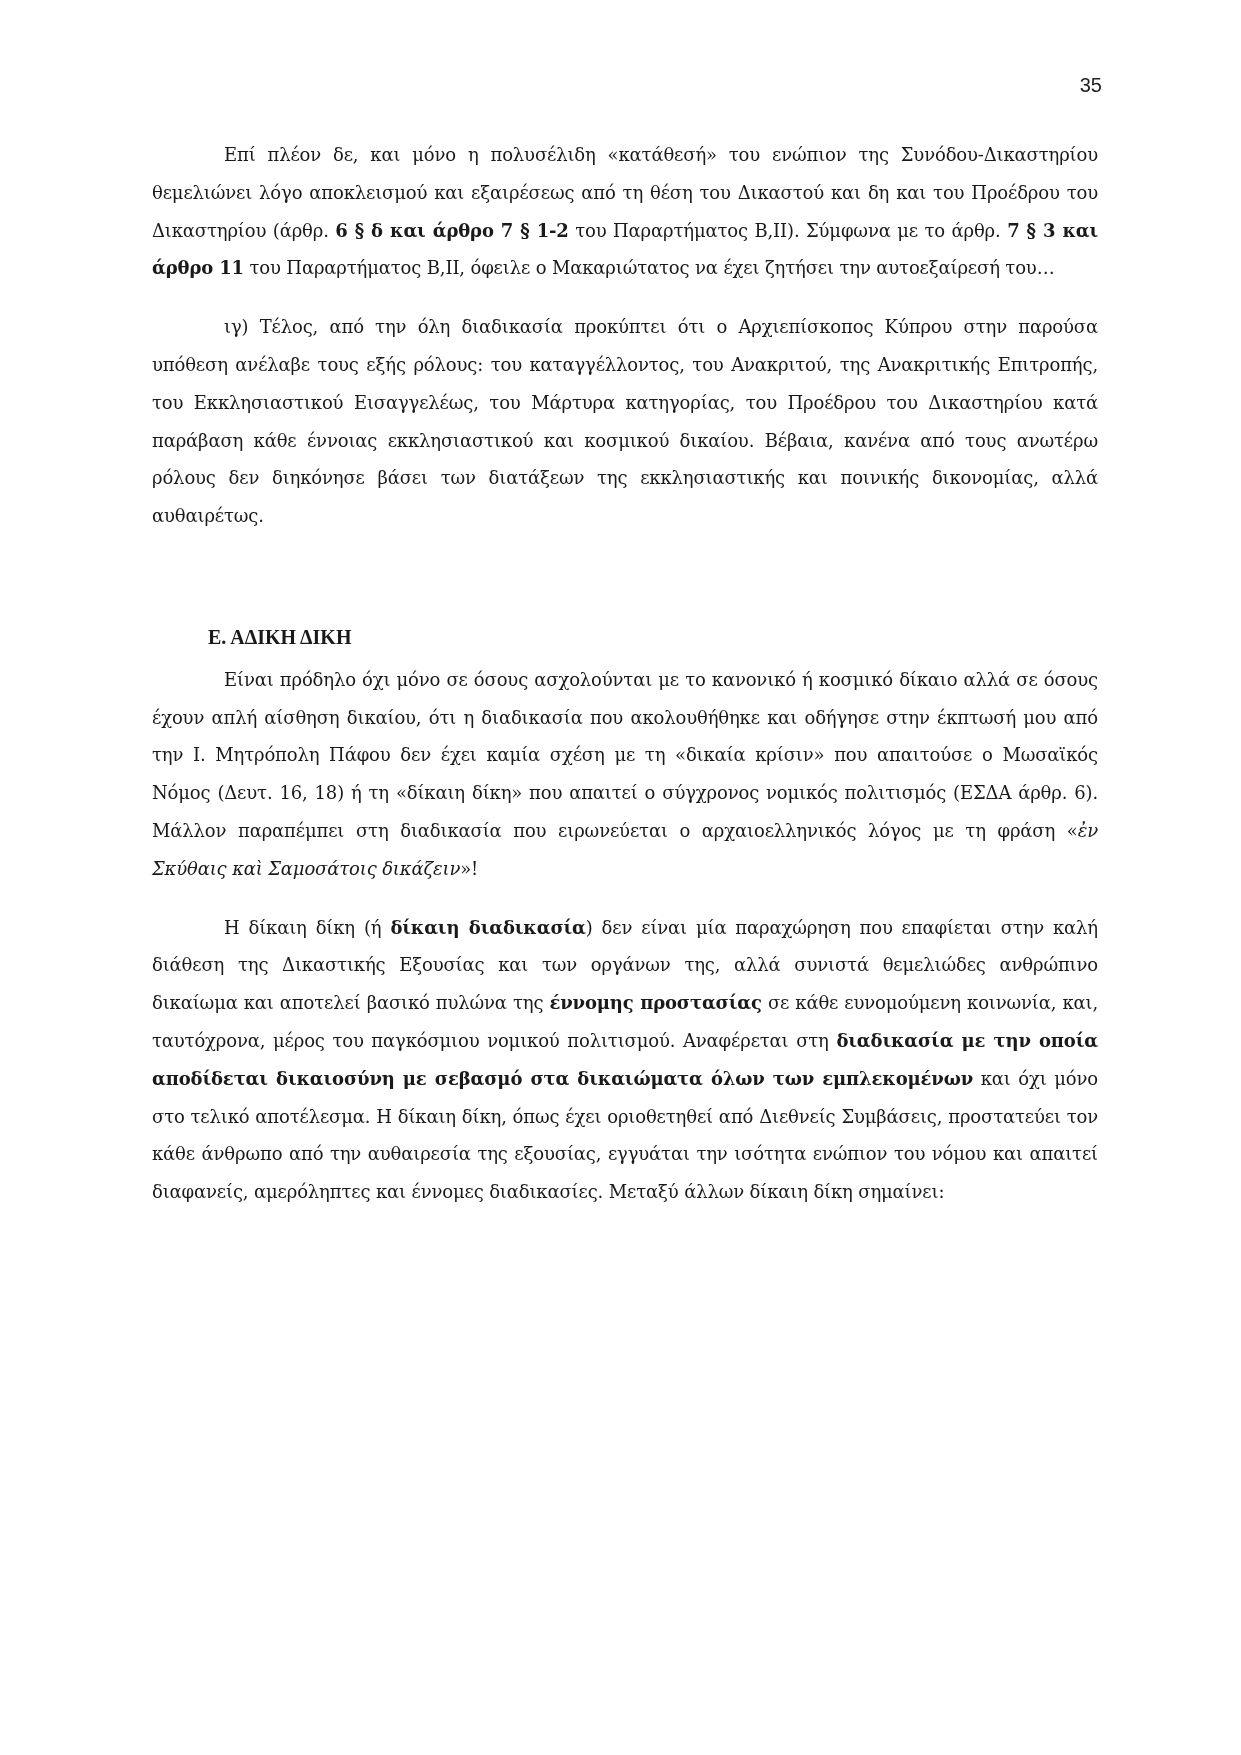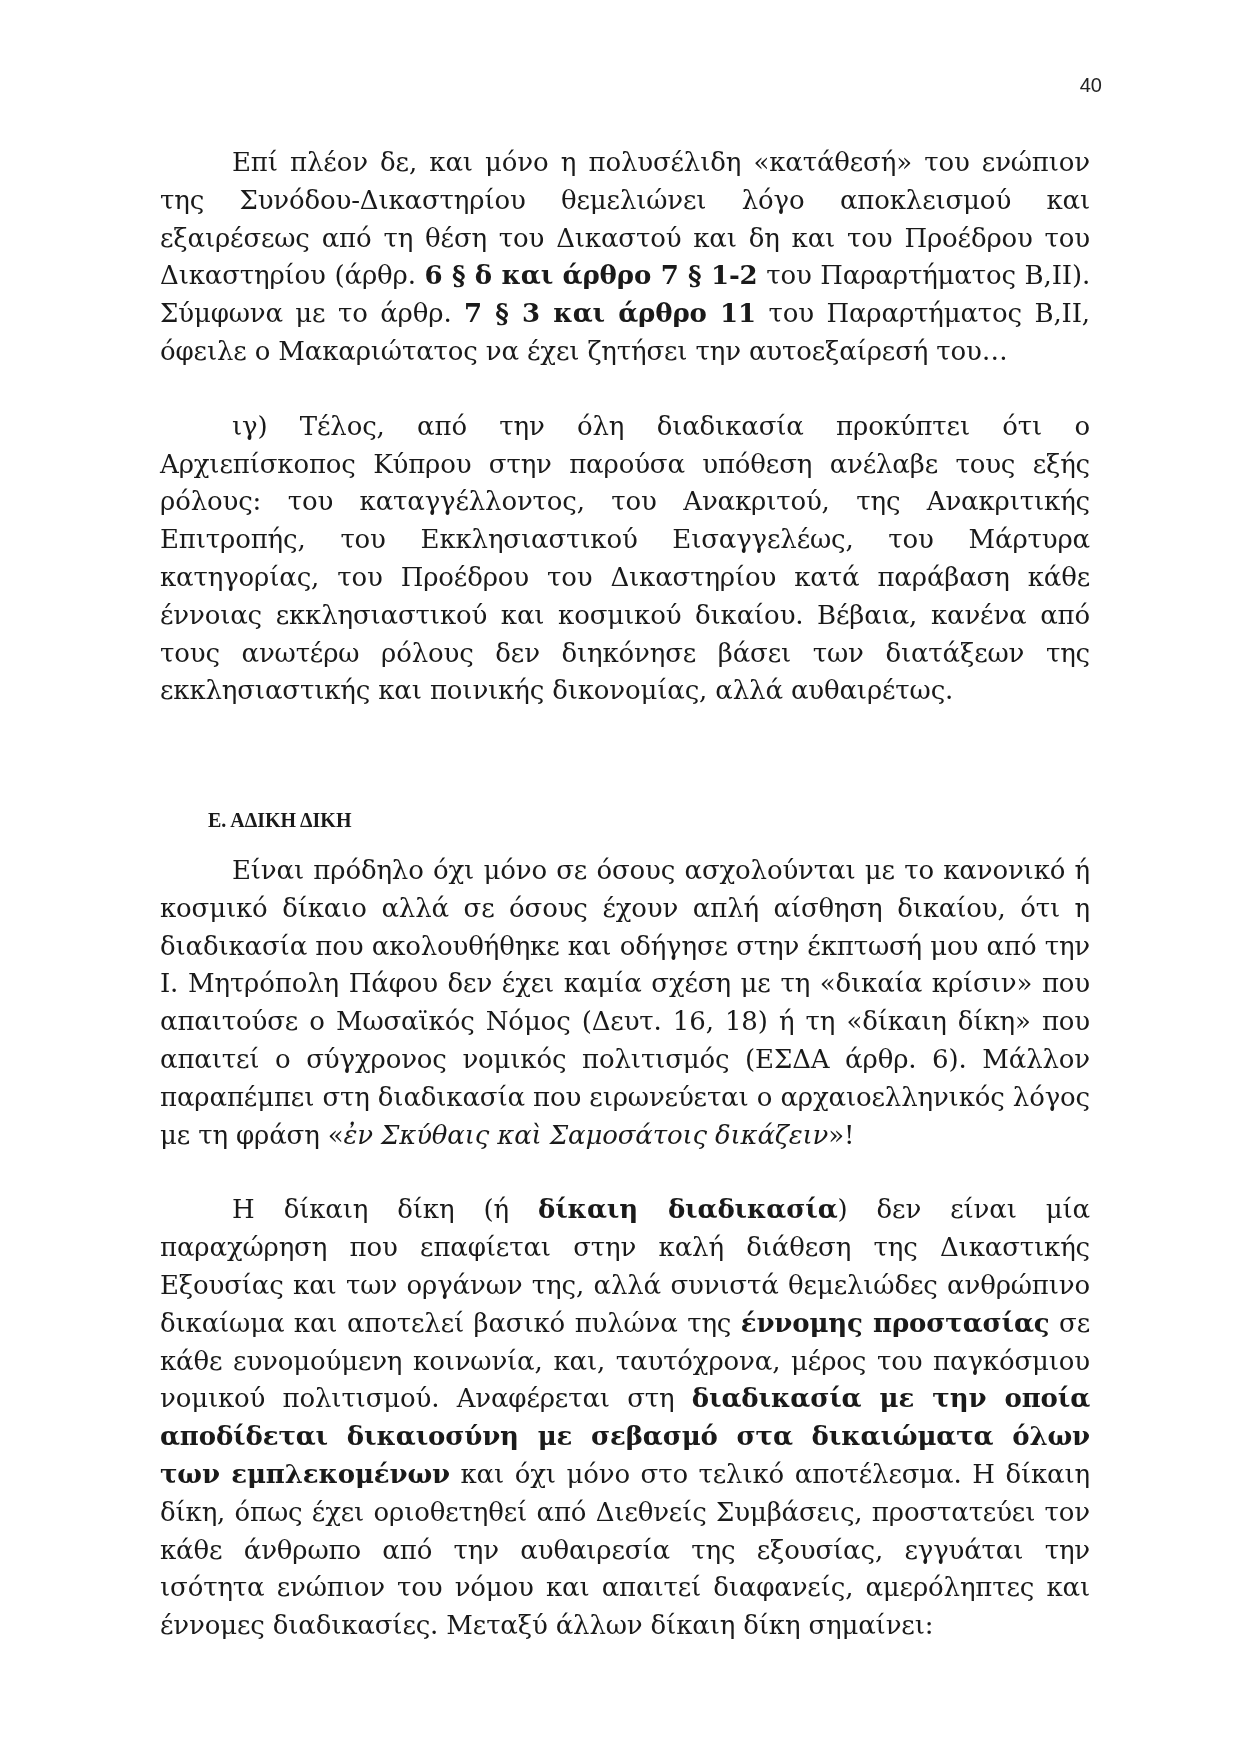--- a/index.html
+++ b/index.html
@@ -9,37 +9,37 @@
     color: #1a1a1a;
   }
   .page-number {
     position: absolute; top: 74px; left: 1060px; width: 42px; text-align: right;
     font-family: "Liberation Sans", sans-serif; font-size: 20px; color: #222;
   }
   .content {
     position: absolute; left: 148px; top: 132px; width: 954px;
   }
   p {
-    margin: 12px; font-size: 26px; line-height: 37.8px; text-align: justify;
+    margin: 4px; font-size: 18px; line-height: 37.8px; text-align: justify;
     letter-spacing: -0.15px;
   }
   p.indent { text-indent: 72px; }
   .gap-sm { height: 13px; }
   .gap-lg { height: 80px; }
   h2 {
     margin: 0 0 0 60px; font-size: 20px; line-height: 37.8px; font-weight: bold;
     font-family: "Liberation Serif", serif; letter-spacing: 0;
   }
   b { font-weight: bold; }
   i { font-style: italic; }
 </style>
 </head>
 <body>
 
-<div class="page-number">40</div>
+<div class="page-number">35</div>
 
 <div class="content">
 
   <p class="indent"><span>Επί  πλέον δε, και μόνο η πολυσέλιδη «κατάθεσή» του ενώπιον της Συνόδου-Δικαστηρίου θεμελιώνει λόγο αποκλεισμού και εξαιρέσεως από τη θέση του Δικαστού και δη και του Προέδρου του Δικαστηρίου (άρθρ. </span><b>6 § δ και άρθρο 7 § 1-2</b><span> του Παραρτήματος Β,ΙΙ). Σύμφωνα με το άρθρ. </span><b>7 § 3 και άρθρο 11</b><span>  του Παραρτήματος Β,ΙΙ, όφειλε ο Μακαριώτατος  να έχει ζητήσει την αυτοεξαίρεσή του…</span></p>
 
   <div class="gap-sm"></div>
 
   <p class="indent">ιγ) Τέλος, από την όλη διαδικασία προκύπτει ότι ο Αρχιεπίσκοπος Κύπρου στην παρούσα υπόθεση ανέλαβε τους εξής ρόλους: του καταγγέλλοντος, του Ανακριτού, της Ανακριτικής Επιτροπής, του Εκκλησιαστικού Εισαγγελέως, του Μάρτυρα κατηγορίας, του Προέδρου του Δικαστηρίου κατά παράβαση κάθε έννοιας εκκλησιαστικού και κοσμικού δικαίου. Βέβαια, κανένα από τους ανωτέρω ρόλους δεν διηκόνησε βάσει των διατάξεων της εκκλησιαστικής και ποινικής δικονομίας, αλλά αυθαιρέτως.</p>
 
   <div class="gap-lg"></div>

